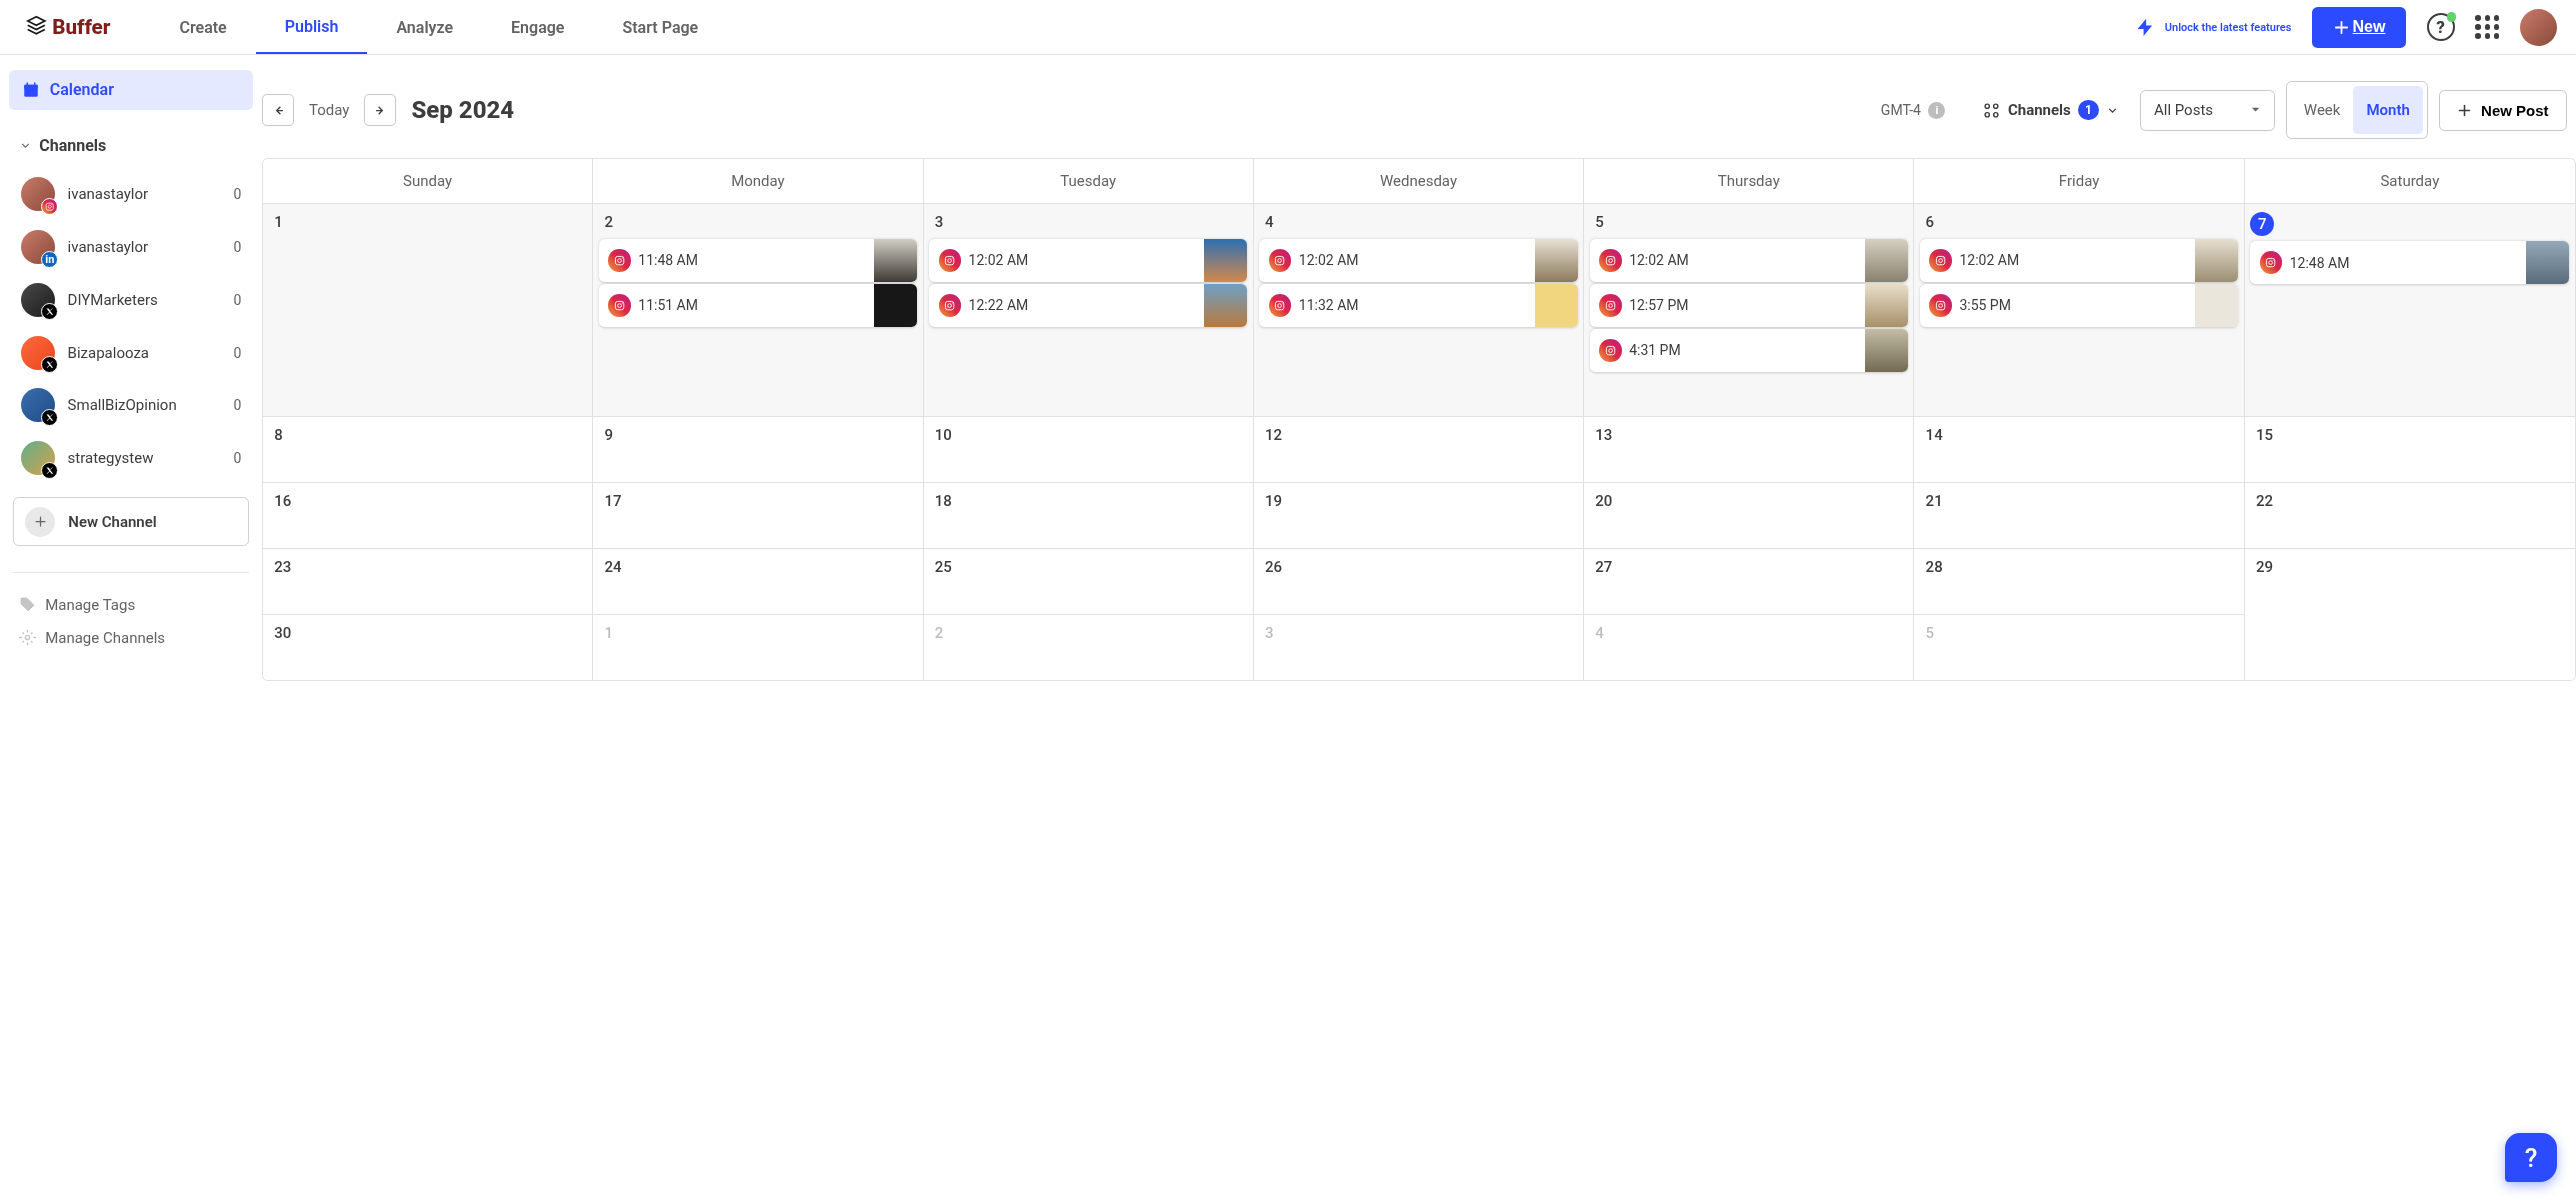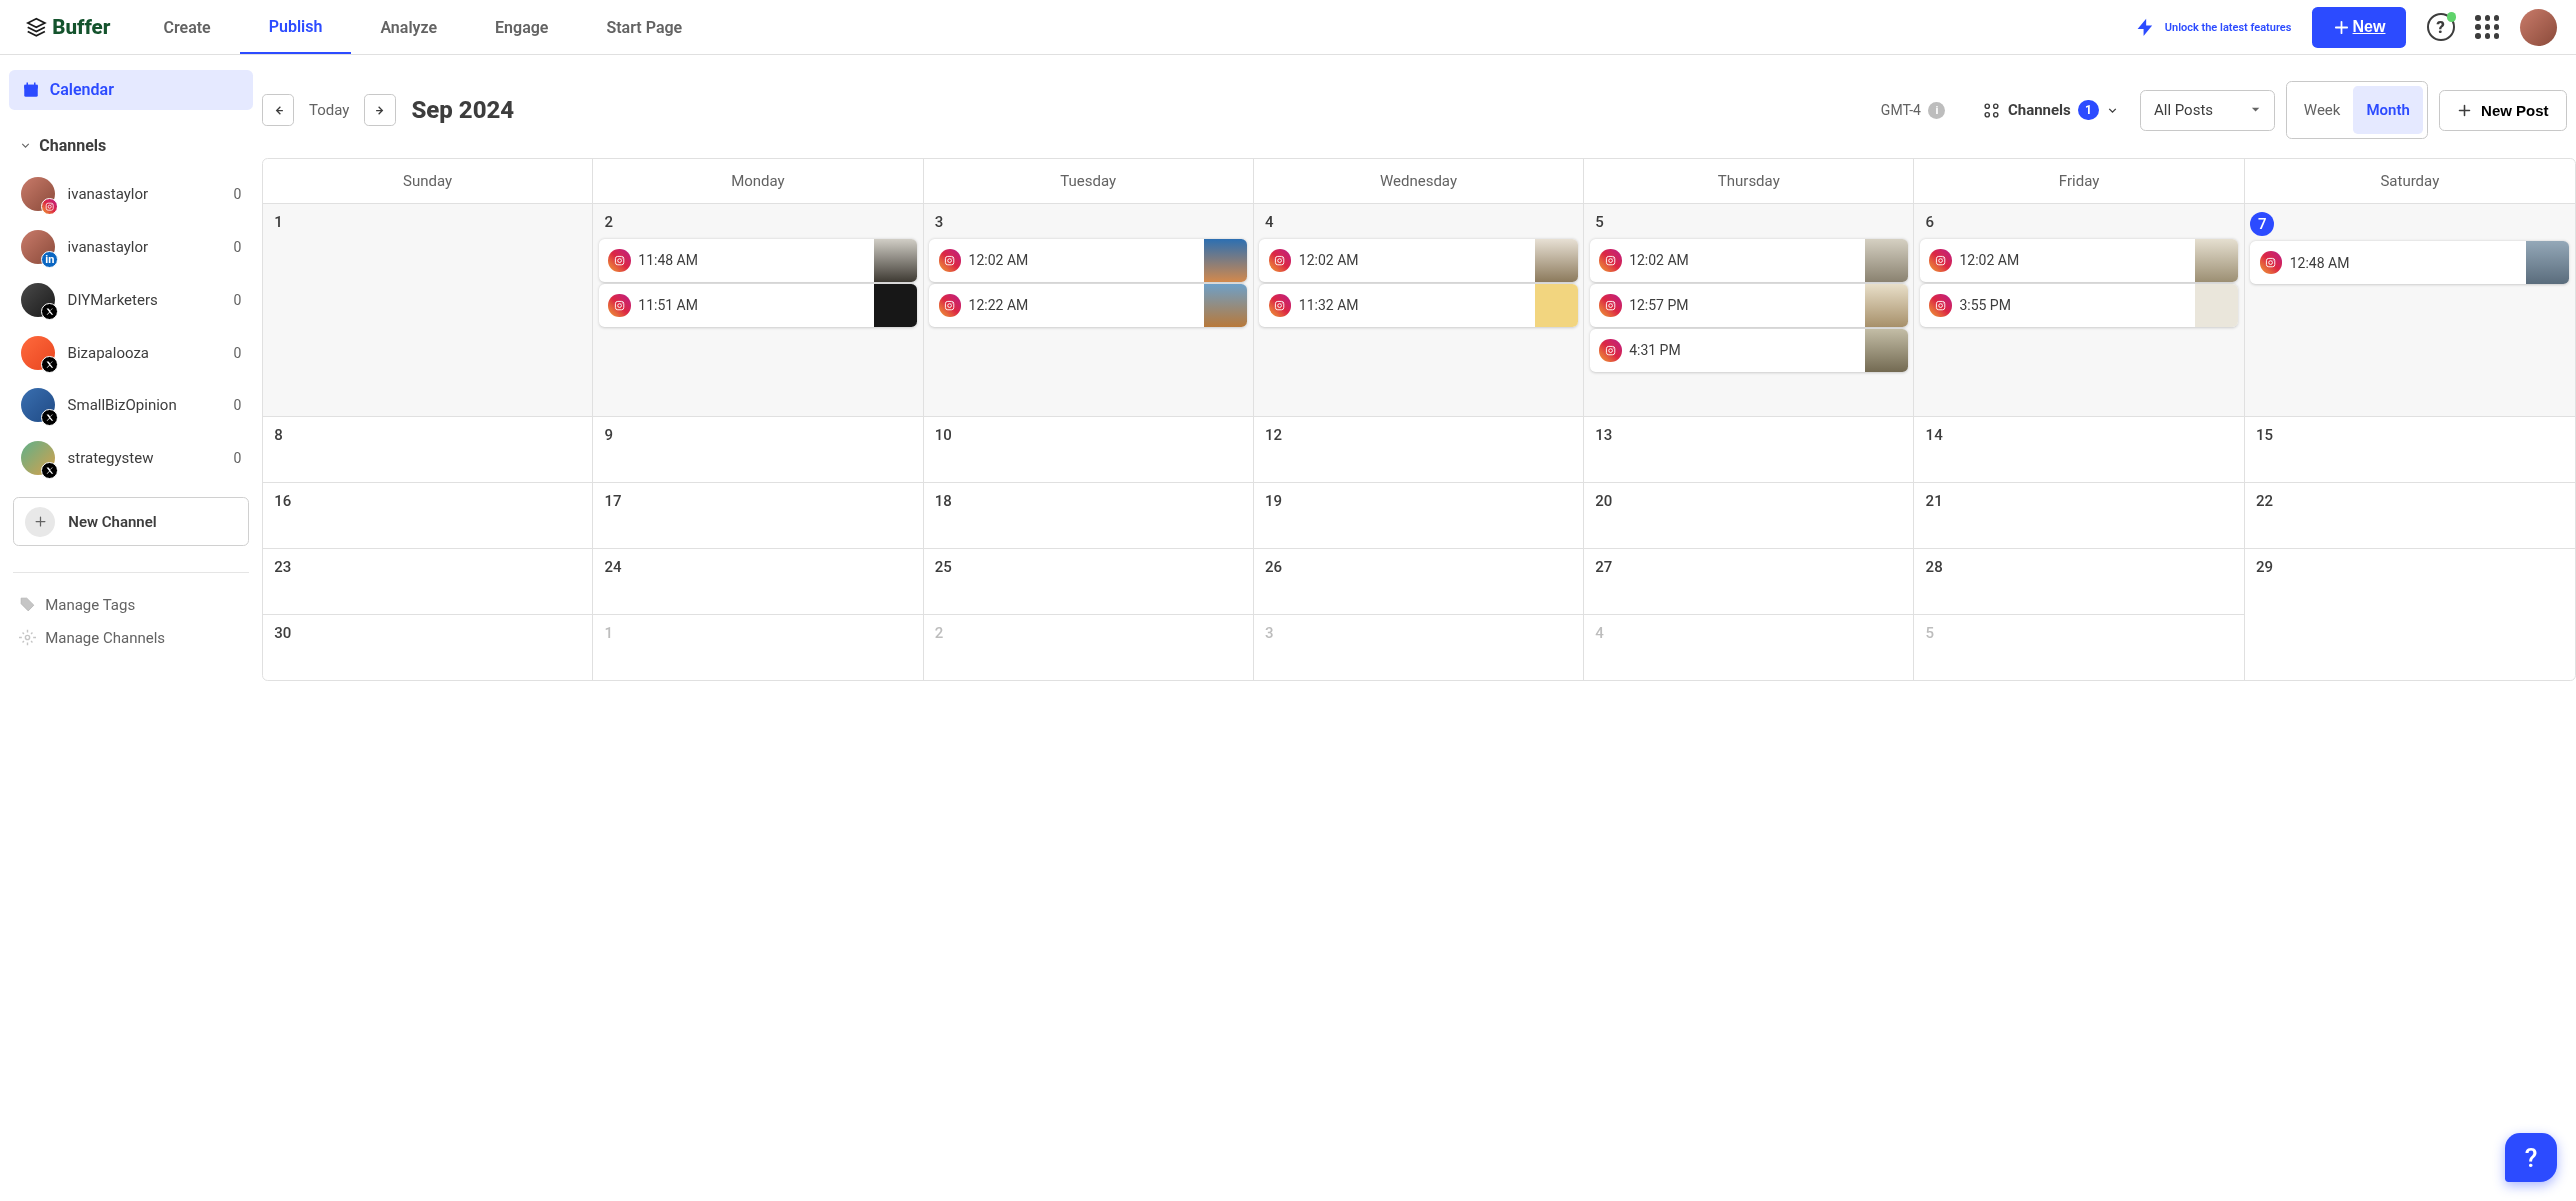--- a/index.html
+++ b/index.html
@@ -1,20 +1,20 @@
 <!DOCTYPE html>
 <html style="font-size:15px"><head>
 <meta charset="utf-8">
 <style>
   * { box-sizing: border-box; margin: 0; padding: 0; }
   body { font-family: -apple-system, BlinkMacSystemFont, "Segoe UI", Roboto, Helvetica, Arial, sans-serif; color: #3d3d3d; background: #fff; }
   
   
   .topnav { display: flex; align-items: center; height: 55px; border-bottom: 0.9px solid #e0e0e0; padding: 0 19px 0 26px; }
-  .brand { display: flex; align-items: center; gap: 5.6px; font-weight: 800; font-size: 20.6px; color: #14532d; margin-right: 24px; }
+  .brand { display: flex; align-items: flex-start; gap: 5.6px; font-weight: 800; font-size: 20.6px; color: #7f1d1d; margin-right: 40px; }
   .brand svg { width: 20.6px; height: 20.6px; }
   .nav-tabs { display: flex; height: 100%; }
   .nav-tab { display: flex; align-items: center; height: 100%; padding: 0 29px; font-size: 16px; font-weight: 600; color: #636363; cursor: pointer; }
   .nav-tab.active { color: #2c4bff; border-bottom: 2.8px solid #2c4bff; }
   .topnav-spacer { flex: 1; }
   .unlock { display: flex; align-items: center; gap: 9.4px; color: #2c4bff; font-weight: 600; font-size: 11px; margin-right: 20.6px; cursor: pointer; }
   .unlock svg { width: 20.6px; height: 20.6px; }
   .new-btn { display: flex; align-items: center; gap: 3px; background: #2c4bff; color: #fff; border: none; border-radius: 5.6px; height: 41px; padding: 0 20.6px; font-size: 16px; font-weight: 600; cursor: pointer; margin-right: 20.6px; text-decoration: underline; }
   .new-btn svg { width: 17px; height: 17px; }
   .help-btn { width: 28px; height: 28px; border: 2.1px solid #3d3d3d; border-radius: 50%; display: flex; align-items:center; justify-content:center; font-weight: 800; font-size: 17px; margin-right: 20.6px; position:relative; cursor: pointer;}

